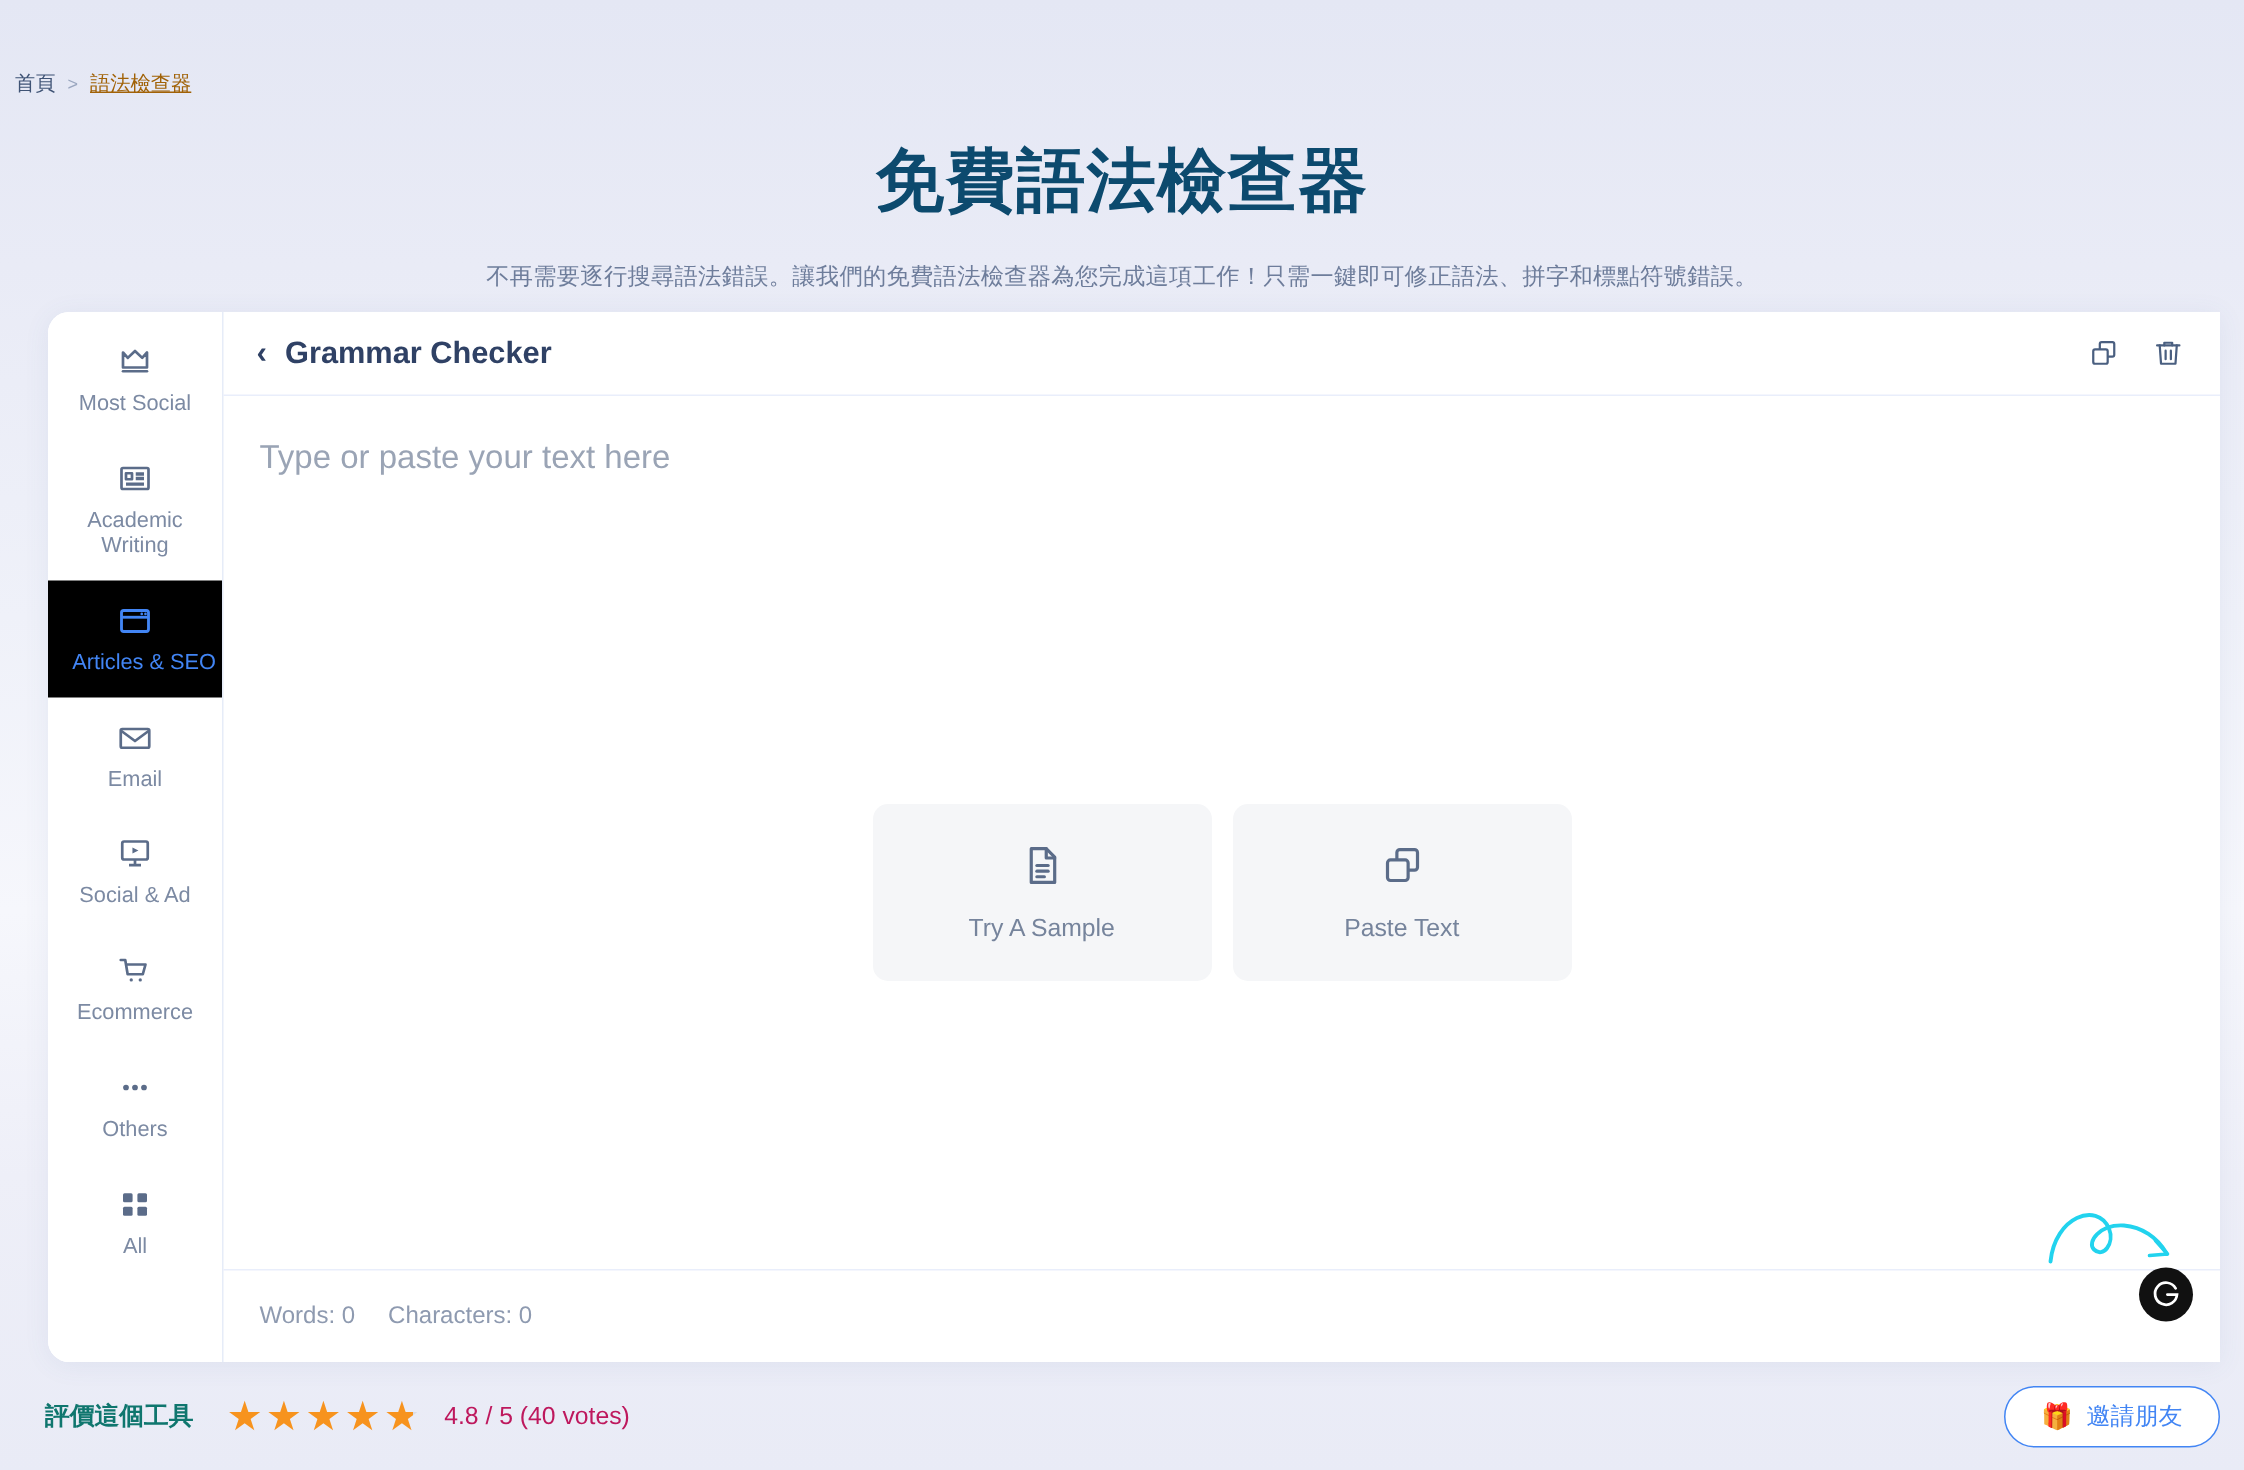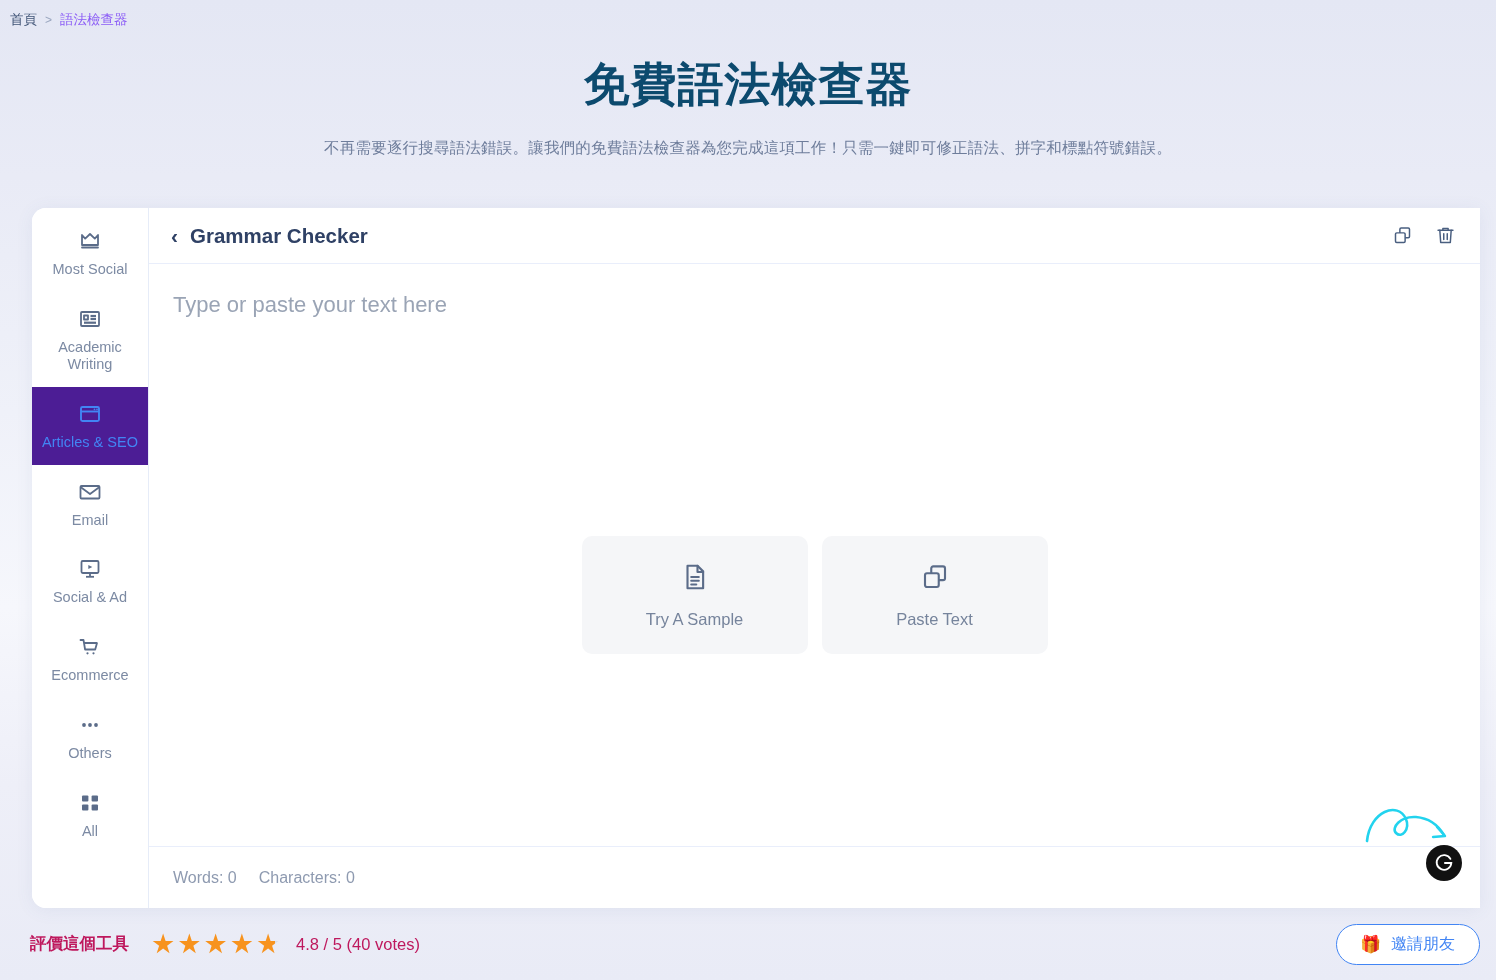--- a/index.html
+++ b/index.html
@@ -14,24 +14,25 @@
   }
 
   
   .breadcrumb {
     height: 40px;
     display: flex;
     align-items: center;
     padding-left: 10px;
     gap: 8px;
     font-size: 13.5px;
+    margin-top: 36px;
   }
   .crumb-home { color: #3f5375; text-decoration: none; }
   .crumb-sep { color: #9aa6bf; font-size: 12px; }
-  .crumb-current { color: #8b5cf6; }
+  .crumb-current { color: #a16207; text-decoration: underline; }
 
   
   .hero { text-align: center; padding-top: 14px; }
   .hero-title {
     font-size: 46px;
     font-weight: bold;
     color: #0c4a6e;
     letter-spacing: 1px;
   }
   .hero-sub {
@@ -70,21 +71,21 @@
   .side-item .ico {
     display: flex; align-items: center; justify-content: center;
     height: 26px; margin-bottom: 7px;
     color: #5b6c89;
   }
   .side-item .lbl {
     font-size: 14.5px;
     line-height: 1.22;
     color: #7c8aa3;
   }
-  .side-item.active { background: #4c1d95; }
+  .side-item.active { background: #000000; text-align: right; }
   .side-item.active .ico { color: #4285f4; }
   .side-item.active .lbl { color: #4285f4; }
 
   
   .panel { flex: 1; display: flex; flex-direction: column; min-width: 0; }
   .panel-head {
     height: 56px;
     border-bottom: 1px solid #e9eefb;
     display: flex; align-items: center;
     padding: 0 24px 0 22px;
@@ -147,21 +148,21 @@
     width: 92px; height: 56px; pointer-events: none;
   }
 
   
   .bottombar {
     position: absolute; left: 0; right: 0; bottom: 0;
     height: 72px;
     display: flex; align-items: center;
     padding: 0 16px 0 30px;
   }
-  .rate-label { font-size: 16.5px; color: #be185d; font-weight: bold; text-align: right; }
+  .rate-label { font-size: 16.5px; color: #0f766e; font-weight: bold; text-align: right; }
   .stars { display: flex; margin-left: 22px; gap: 2px; }
   .star { font-size: 27px; color: #f7931e; line-height: 1; }
   .star.partial {
     background: linear-gradient(90deg, #f7931e 80%, #d9dde6 80%);
     -webkit-background-clip: text;
     background-clip: text;
     color: transparent;
   }
   .rate-score { margin-left: 16px; font-size: 16.5px; color: #be185d; }
   .invite {

